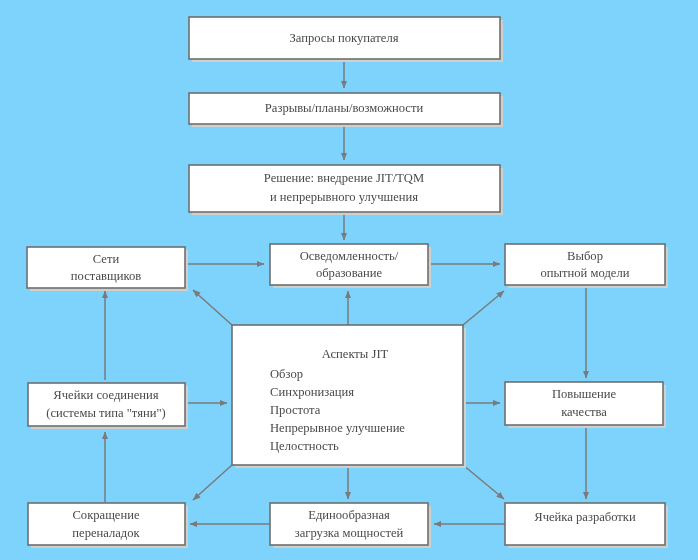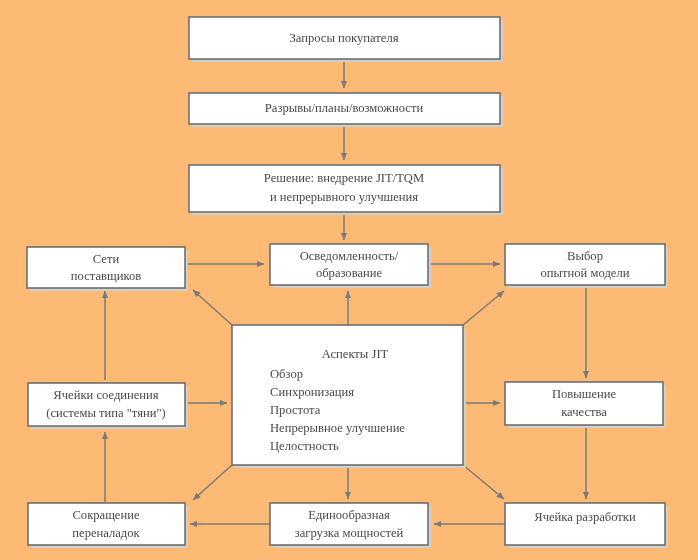--- a/index.html
+++ b/index.html
@@ -11,21 +11,21 @@
     width: 698px;
     height: 560px;
     font-family: "Liberation Serif", "DejaVu Serif", serif;
     overflow: hidden;
     position: relative;
   }
   #diagram-root {
     position: relative;
     width: 698px;
     height: 560px;
-    background: #fdba74;
+    background: #7dd3fc;
   }
   svg#flow-svg {
     position: absolute;
     left: 0;
     top: 0;
     width: 698px;
     height: 560px;
   }
   .node-rect {
     fill: #ffffff;

